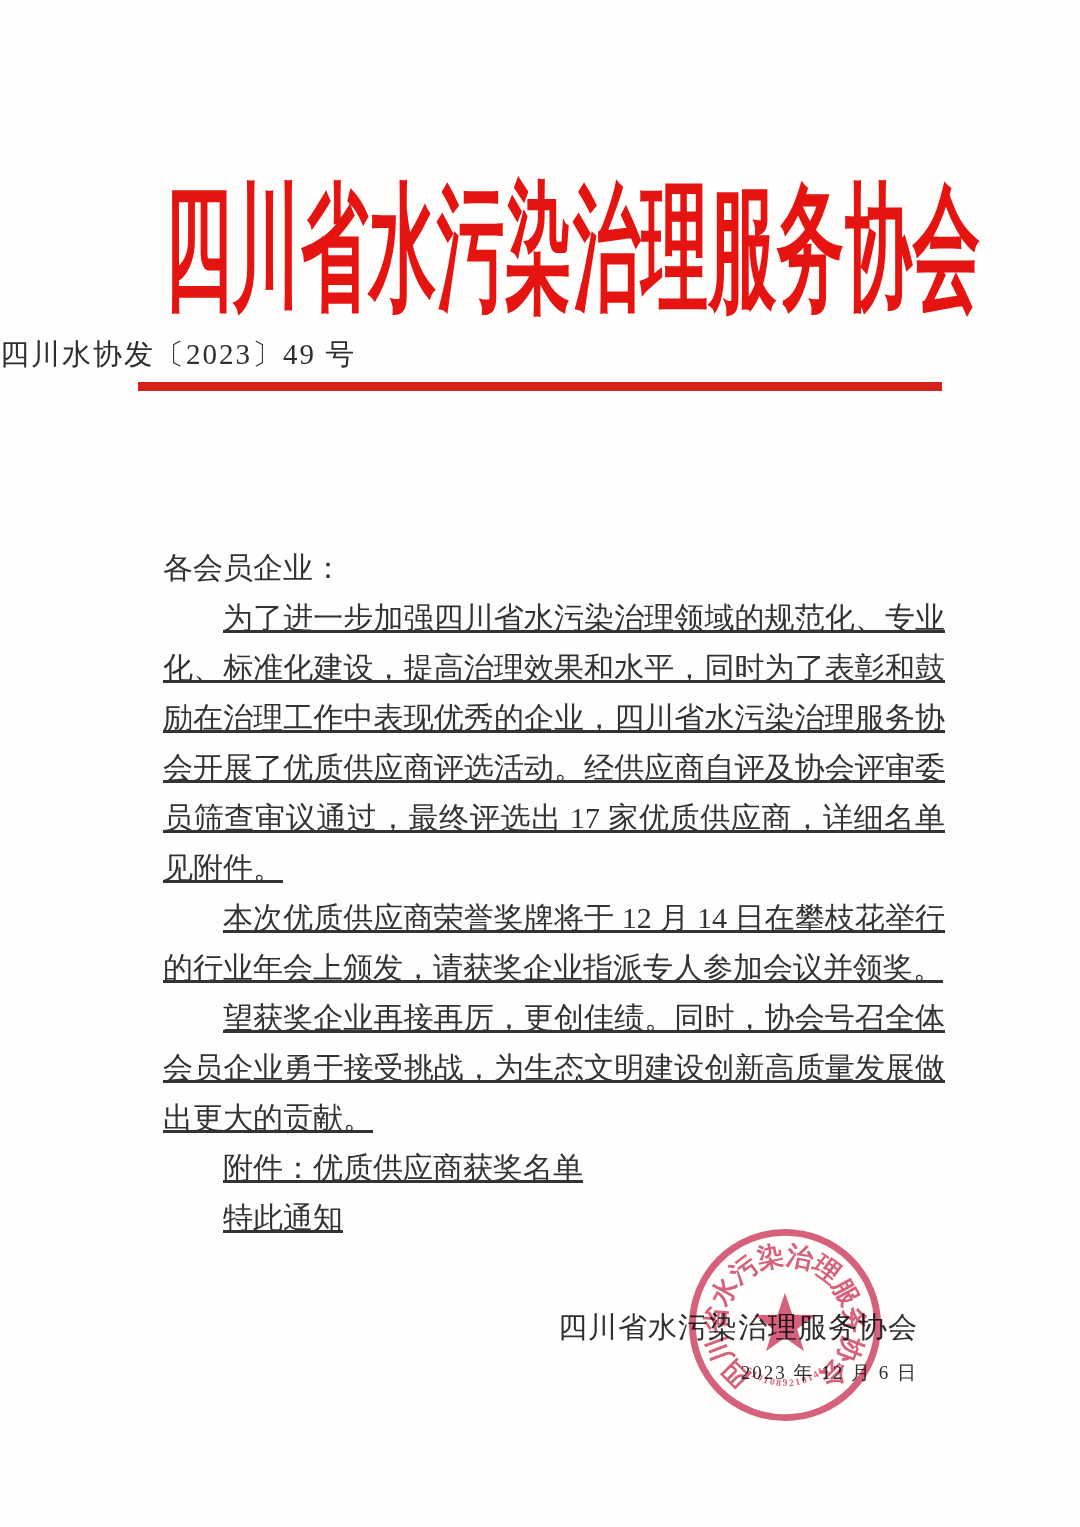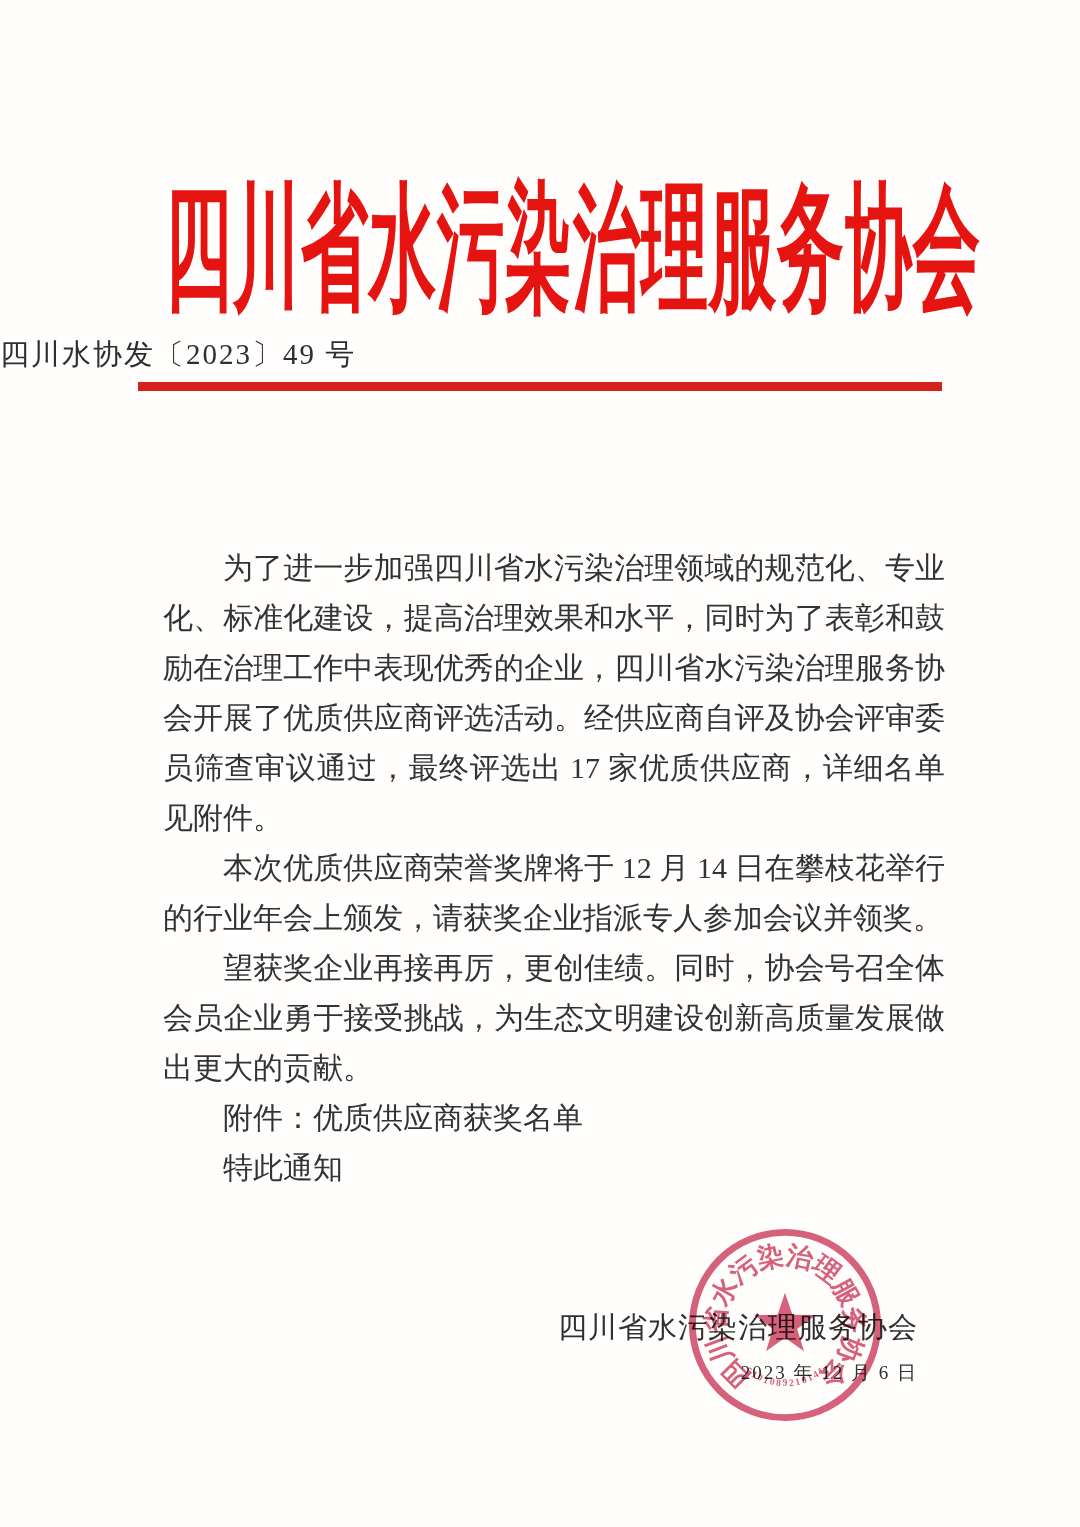--- a/index.html
+++ b/index.html
@@ -76,20 +76,21 @@
     line-height:50px;
     color:var(--text);
     text-align:justify;
   }
   .body-text p{
     margin:0;
     padding:0;
   }
   .body-text p.indent{
     text-indent:2em;
+    text-decoration:underline;
   }
   .sign-block{
     position:absolute;
     top:1304px;
     right:162px;
     text-align:right;
     color:#2f2f2f;
   }
   .sign-block .signature{
     font-size:29px;
@@ -129,20 +130,21 @@
 <div class="page">
 
   <div class="org-header">四川省水污染治理服务协会</div>
 
   <div class="doc-number">四川水协发〔2023〕49 号</div>
 
   <div class="red-rule"></div>
 
 
   <div class="body-text">
+    <p class="salutation">各会员企业：</p>
     <p class="indent">为了进一步加强四川省水污染治理领域的规范化、专业化、标准化建设，提高治理效果和水平，同时为了表彰和鼓励在治理工作中表现优秀的企业，四川省水污染治理服务协会开展了优质供应商评选活动。经供应商自评及协会评审委员筛查审议通过，最终评选出 17 家优质供应商，详细名单见附件。</p>
     <p class="indent">本次优质供应商荣誉奖牌将于 12 月 14 日在攀枝花举行的行业年会上颁发，请获奖企业指派专人参加会议并领奖。</p>
     <p class="indent">望获奖企业再接再厉，更创佳绩。同时，协会号召全体会员企业勇于接受挑战，为生态文明建设创新高质量发展做出更大的贡献。</p>
     <p class="indent">附件：优质供应商获奖名单</p>
     <p class="indent">特此通知</p>
   </div>
 
   <div class="sign-block">
     <div class="signature">四川省水污染治理服务协会</div>
     <div class="date">2023 年 12 月 6 日</div>

